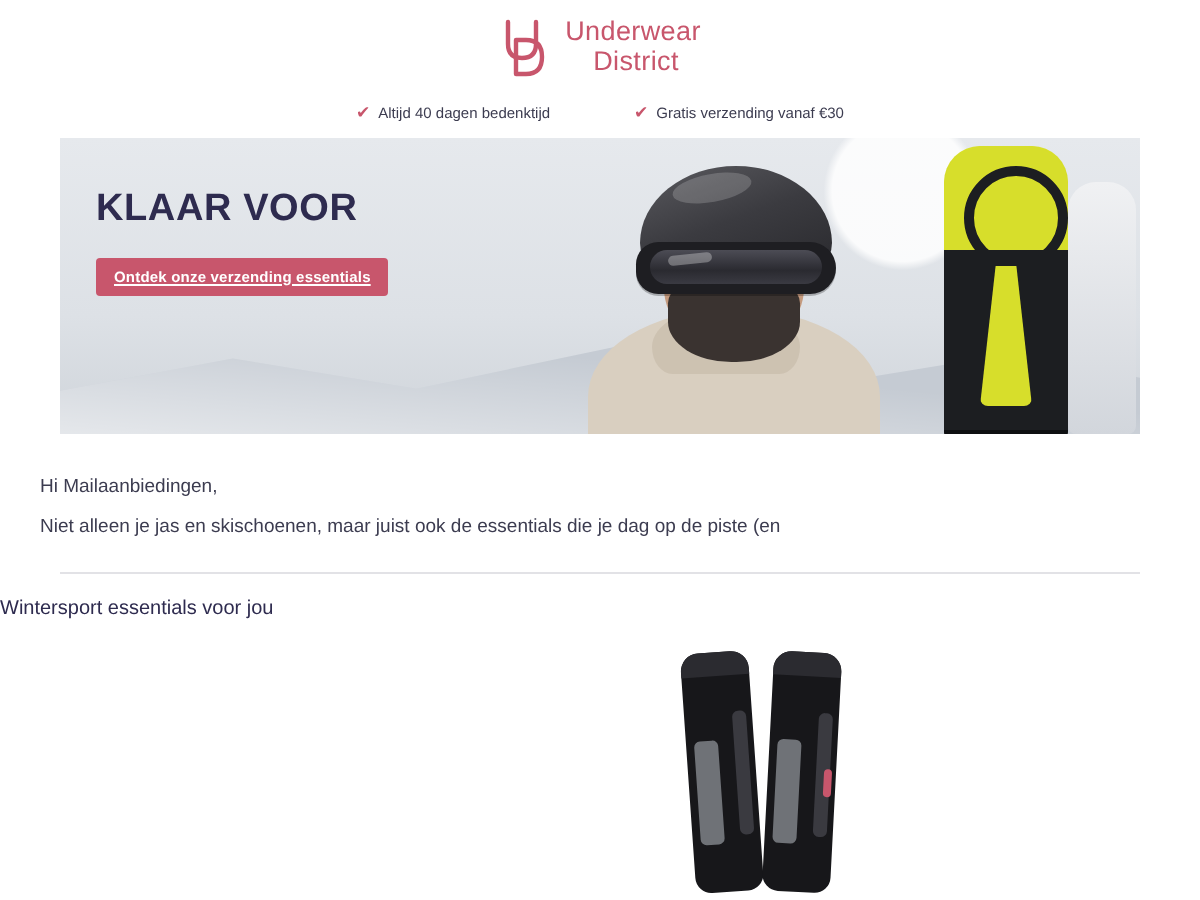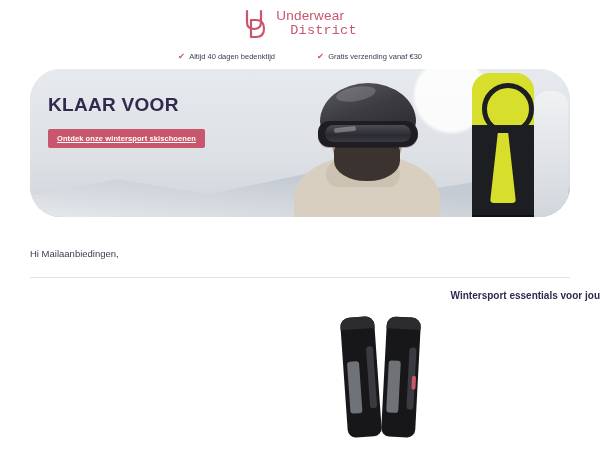--- a/index.html
+++ b/index.html
@@ -41,21 +41,20 @@
   .logo-text .l1 {
     font-size: 13.5px;
     color: #c8566c;
     letter-spacing: .2px;
   }
   .logo-text .l2 {
     font-size: 13.5px;
     color: #c8566c;
     letter-spacing: .2px;
     padding-left: 14px;
-    font-family: Liberation Mono, monospace;
   }
 
   
   .usp-bar {
     display: flex;
     justify-content: center;
     gap: 42px;
     padding: 6px 0 8px 0;
     font-size: 7.5px;
     color: #3c3c50;
@@ -72,21 +71,20 @@
     line-height: 1;
   }
 
   
   .hero {
     position: relative;
     margin: 0 30px;
     height: 148px;
     overflow: hidden;
     background: linear-gradient(180deg,#dfe3e8 0%, #d4d9df 55%, #c9ced6 100%);
-    border-radius: 31px;
   }
   .hero-bg-snow {
     position: absolute;
     inset: 0;
     background:
       radial-gradient(circle at 78% 18%, rgba(255,255,255,.85) 0 8%, rgba(255,255,255,0) 9%),
       linear-gradient(180deg,#e6e9ed 0%, #dde1e6 60%, #cfd4da 100%);
   }
   .hero-mountain {
     position: absolute;
@@ -276,38 +274,38 @@
     top: 22px;
     width: 34px;
     height: 126px;
     background: linear-gradient(180deg,#f0f1f3 0%, #d2d6dc 100%);
     border-radius: 14px 14px 4px 4px;
     z-index: 2;
   }
 
   
   .body-copy {
-    margin: 0 30px;
-    padding: 28px 0 0 0;
+    margin: 0 20px;
+    padding: 18px 0 0 0;
     color: #3c3c50;
     font-size: 9.5px;
     line-height: 1.85;
   }
   .body-copy p { margin: 0 0 2px 0; }
 
   .divider {
     margin: 14px 30px 0 30px;
     height: 1px;
     background: #e2e2e6;
   }
 
   .section-title {
-    text-align: right;
+    text-align: left;
     font-size: 10px;
-    font-weight: bold;
+    font-weight: normal;
     color: #2e2b4f;
     padding: 12px 0 0 0;
   }
 
   
   .product-area {
     position: relative;
     height: 112px;
     margin-top: 6px;
   }
@@ -413,26 +411,27 @@
       <div class="helmet"></div>
       <div class="helmet-shine"></div>
       <div class="goggles">
         <div class="goggles-lens"></div>
         <div class="goggles-glint"></div>
       </div>
     </div>
 
     <div class="hero-text">
       <div class="hero-title">KLAAR VOOR</div>
-      <a class="hero-cta" href="#">Ontdek onze wintersport skischoenen</a>
+      <a class="hero-cta" href="#">Ontdek onze verzending essentials</a>
     </div>
   </div>
 
   <div class="body-copy">
     <p>Hi Mailaanbiedingen,</p>
+    <p>Niet alleen je jas en skischoenen, maar juist ook de essentials die je dag op de piste (en</p>
   </div>
 
   <div class="divider"></div>
 
   <div class="section-title">Wintersport essentials voor jou</div>
 
   <div class="product-area">
     <div class="sock left">
       <div class="sock-cuff"></div>
       <div class="sock-panel"></div>

